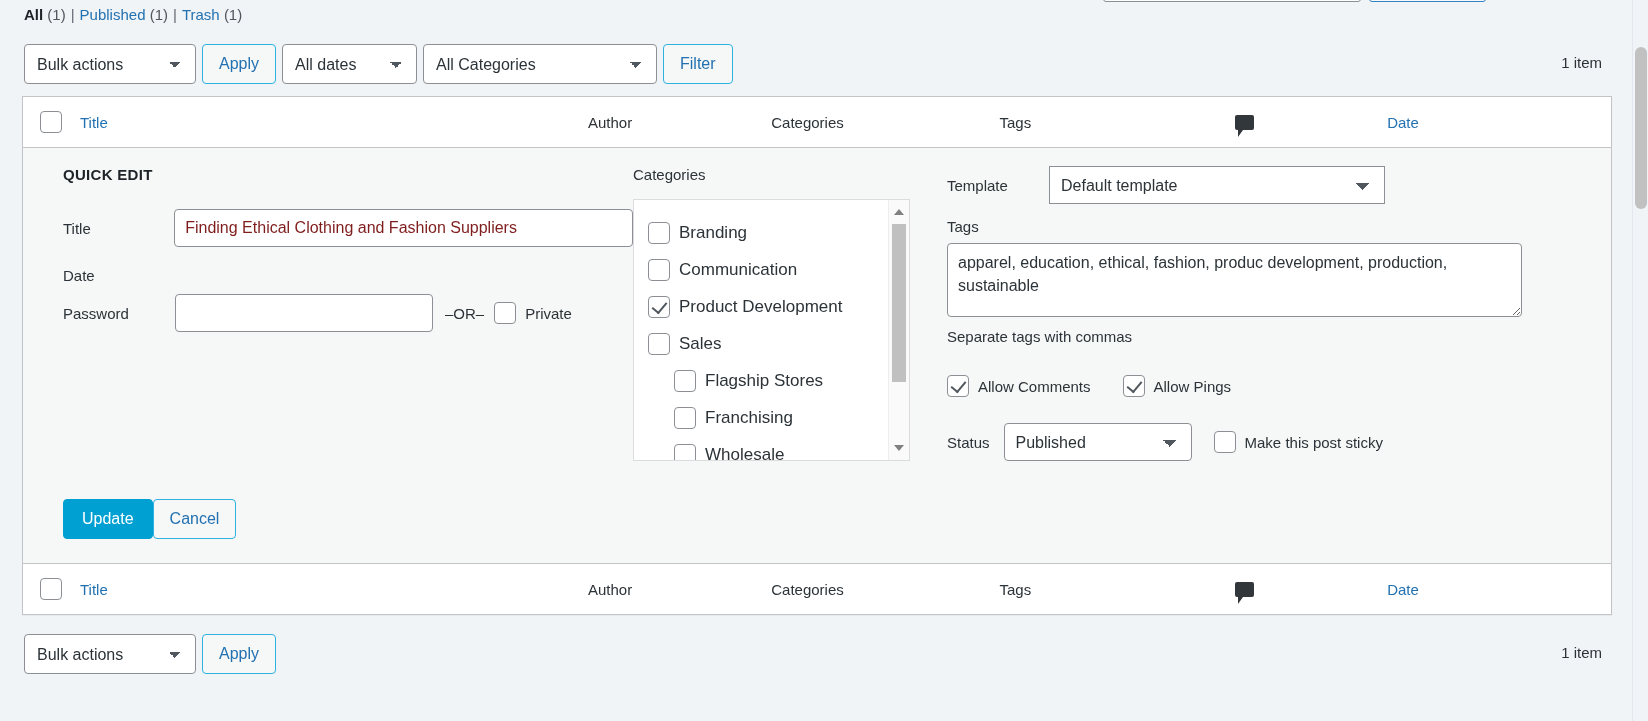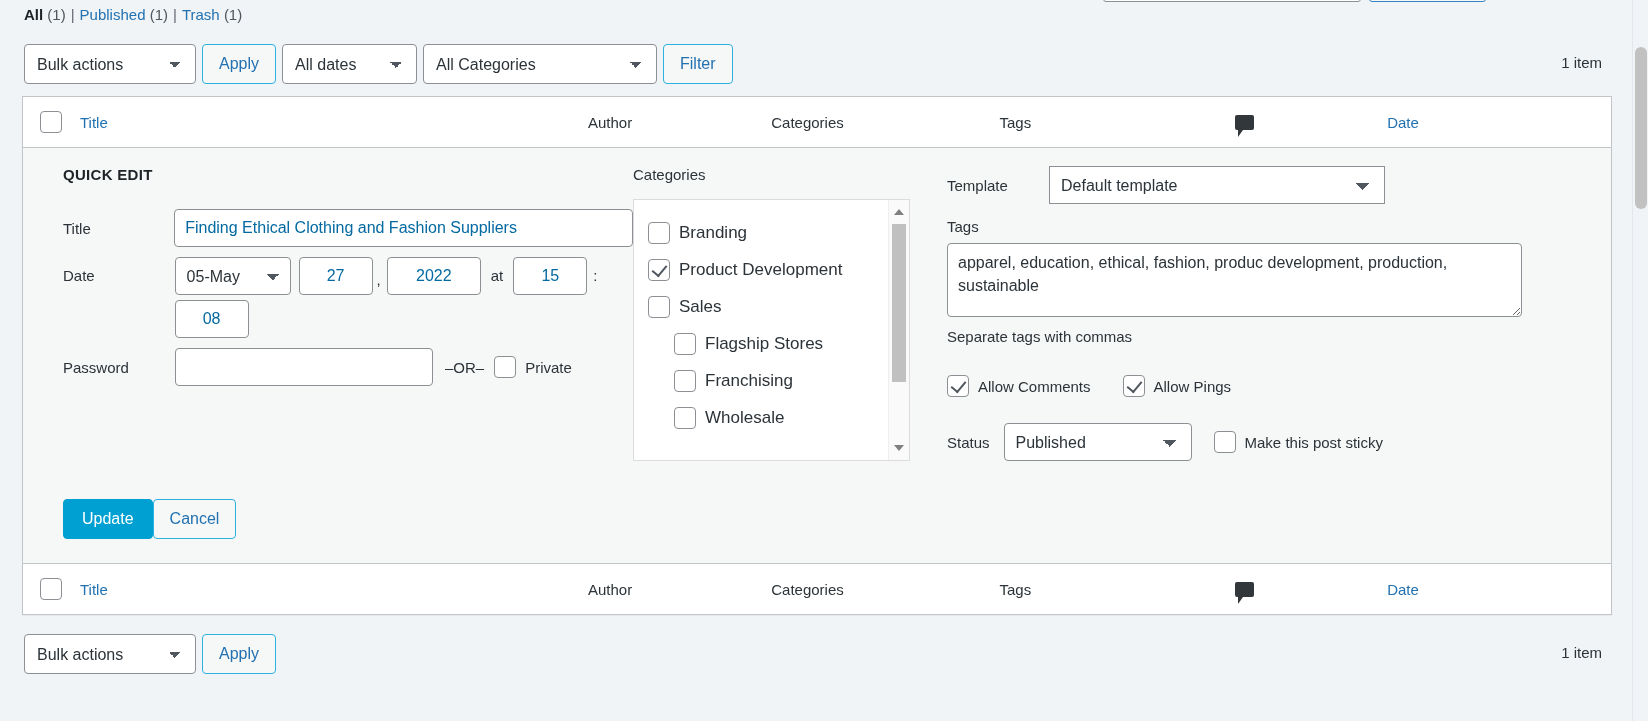--- a/index.html
+++ b/index.html
@@ -233,21 +233,21 @@
     font-size: 15px;
     color: #2c3338;
   }
   input.wp-text {
     height: 38px;
     border: 1px solid #8c8f94;
     border-radius: 4px;
     background: #fff;
     font-family: "Liberation Sans", sans-serif;
     font-size: 16px;
-    color: #0369a1;
+    color: #7f1d1d;
     padding: 2px 10px;
   }
   input.in-title { width: 462px; }
   input.in-slug  { width: 462px; }
   input.in-day   { width: 74px; text-align: center; }
   input.in-year  { width: 94px; text-align: center; }
   input.in-hour  { width: 74px; text-align: center; }
   input.in-min   { width: 74px; text-align: center; }
   input.in-pass  { width: 258px; }
 
@@ -503,51 +503,42 @@
           <div class="qe-legend">QUICK EDIT</div>
 
           <div class="field-row">
             <label class="field-label">Title</label>
             <input class="wp-text in-title" type="text" value="Finding Ethical Clothing and Fashion Suppliers" style="">
           </div>
 
 
           <div class="field-row" style="align-items:flex-start;">
             <label class="field-label" style="margin-top:10px;">Date</label>
-            <div style="display:flex; flex-wrap:wrap; width:460px; align-items:flex-start;">
-              <select class="in-month">
-                <option>05-May</option>
-              </select>
-              <input class="wp-text in-day" type="text" style="margin-left: 8px;" value="27">
-              <span class="date-sep">,</span>
-              <input class="wp-text in-year" type="text" value="2022" style="">
-              <span class="date-at" style="margin-top:10px;">at</span>
-              <input class="wp-text in-hour" type="text" value="15" style="">
-              <span class="date-colon" style="margin-top:10px;">:</span>
-              <div style="flex-basis:100%; height:5px;"></div>
-              <input class="wp-text in-min" type="text" value="08" style="">
-            </div>
           </div>
 
           <div class="field-row" style="margin-top:9px;">
             <label class="field-label">Password</label>
             <input class="wp-text in-pass" type="text" value="" style="">
             <span class="or-label">–OR–</span>
             <input type="checkbox" class="wp-cb" style="">
             <label class="inline-cb-label">Private</label>
           </div>
         </div>
 
         <div class="qe-col-mid">
           <div class="group-label">Categories</div>
           <div class="cat-box">
             <ul class="cat-list">
               <li class="cat-item">
                 <input type="checkbox" class="wp-cb" style="">
                 <label>Branding</label>
+              </li>
+              <li class="cat-item">
+                <input type="checkbox" class="wp-cb" style="">
+                <label>Communication</label>
               </li>
               <li class="cat-item">
                 <input type="checkbox" class="wp-cb" checked="" style="">
                 <label>Product Development</label>
               </li>
               <li class="cat-item">
                 <input type="checkbox" class="wp-cb" style="">
                 <label>Sales</label>
               </li>
               <li class="cat-item child">

